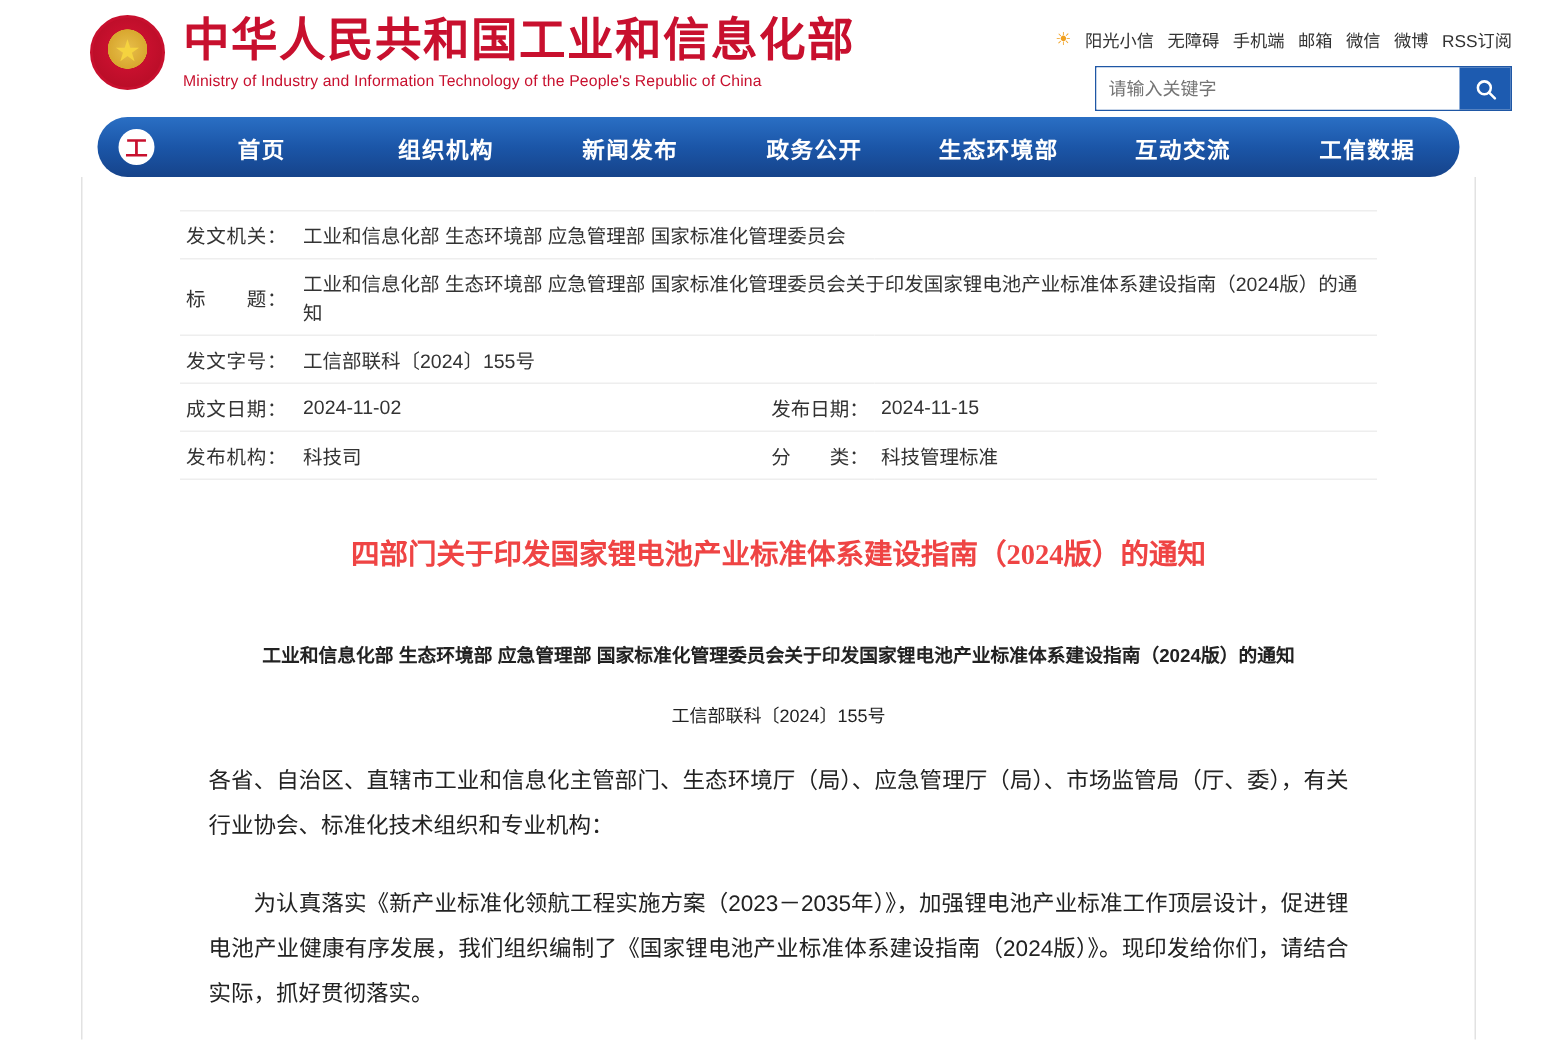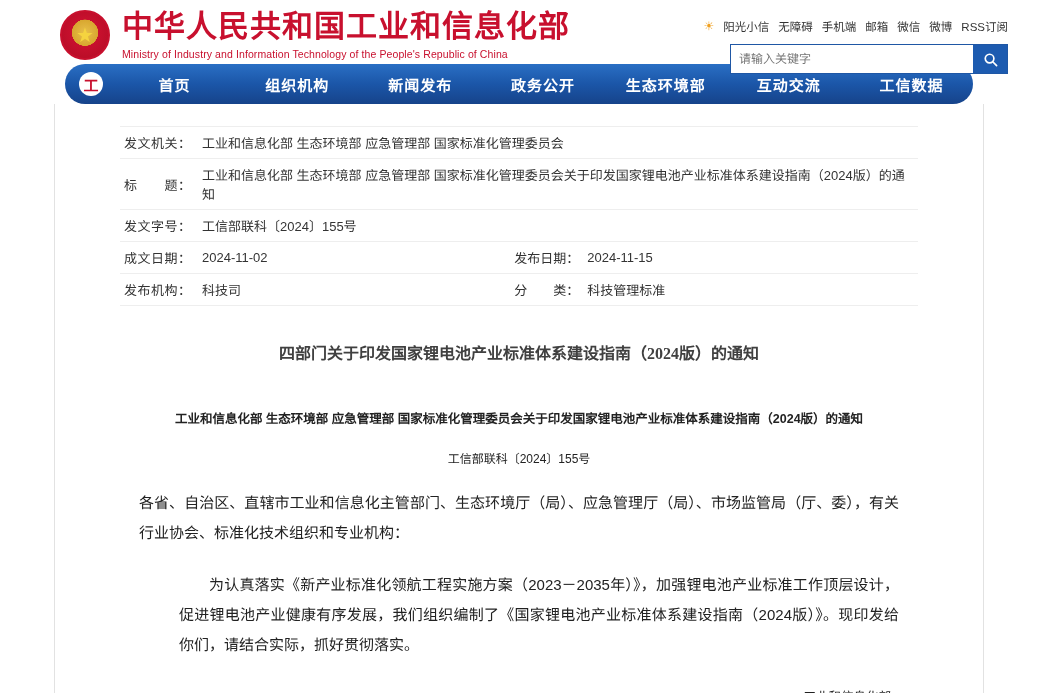--- a/index.html
+++ b/index.html
@@ -10,21 +10,21 @@
     font-family: "Liberation Sans", "DejaVu Sans", sans-serif;
     overflow: hidden;
   }
   .page { position: relative; width: 1038px; height: 693px; background:#fff; }
 
   
   .top-header {
     display: flex;
     align-items: flex-start;
     padding: 10px 30px 0 60px;
-    height: 64px;
+    height: 78px;
   }
   .logo-block { display: flex; align-items: center; gap: 12px; flex: 0 0 auto; }
   .emblem {
     width: 50px; height: 50px; border-radius: 50%;
     background: radial-gradient(circle at 50% 45%, #e8bf4b 0%, #d8a72f 38%, #c8102e 39%, #b00c24 100%);
     position: relative;
     border: 2px solid #c8102e;
   }
   .emblem:before {
     content: "★";
@@ -150,23 +150,23 @@
   .meta tr { border-bottom: 1px solid #eeeeee; }
   .meta tr:first-child { border-top: 1px solid #eeeeee; }
   .meta td { padding: 6px 4px; vertical-align: middle; }
   .meta .lbl { width: 78px; color: #333; white-space: nowrap; letter-spacing: 0.5px; }
   .meta .val { color: #333; }
   .meta .lbl2 { width: 78px; padding-left: 30px; white-space: nowrap; }
 
   
   .doc-title {
     text-align: center;
-    font-size: 16px;
+    font-size: 19px;
     font-weight: bold;
-    color: #404040;
+    color: #ef4444;
     margin: 34px auto 0;
     width: 800px;
     font-family: "Liberation Serif", "DejaVu Serif", serif;
   }
   .doc-body { width: 760px; margin: 0 auto; }
   .doc-subtitle {
     text-align: center;
     font-size: 12.5px;
     font-weight: bold;
     color: #222;
@@ -178,21 +178,21 @@
     color: #222;
     margin-top: 22px;
   }
   .doc-p {
     font-size: 15px;
     color: #222;
     line-height: 2;
     margin-top: 22px;
     text-align: justify;
   }
-  .doc-p.indent { text-indent: 2em; margin-left: 40px; }
+  .doc-p.indent { text-indent: 2em; }
   .signature {
     margin-top: 26px;
     text-align: right;
     font-size: 12.5px;
     color: #222;
     line-height: 1.9;
     padding-right: 8px;
   }
 </style>
 </head>

